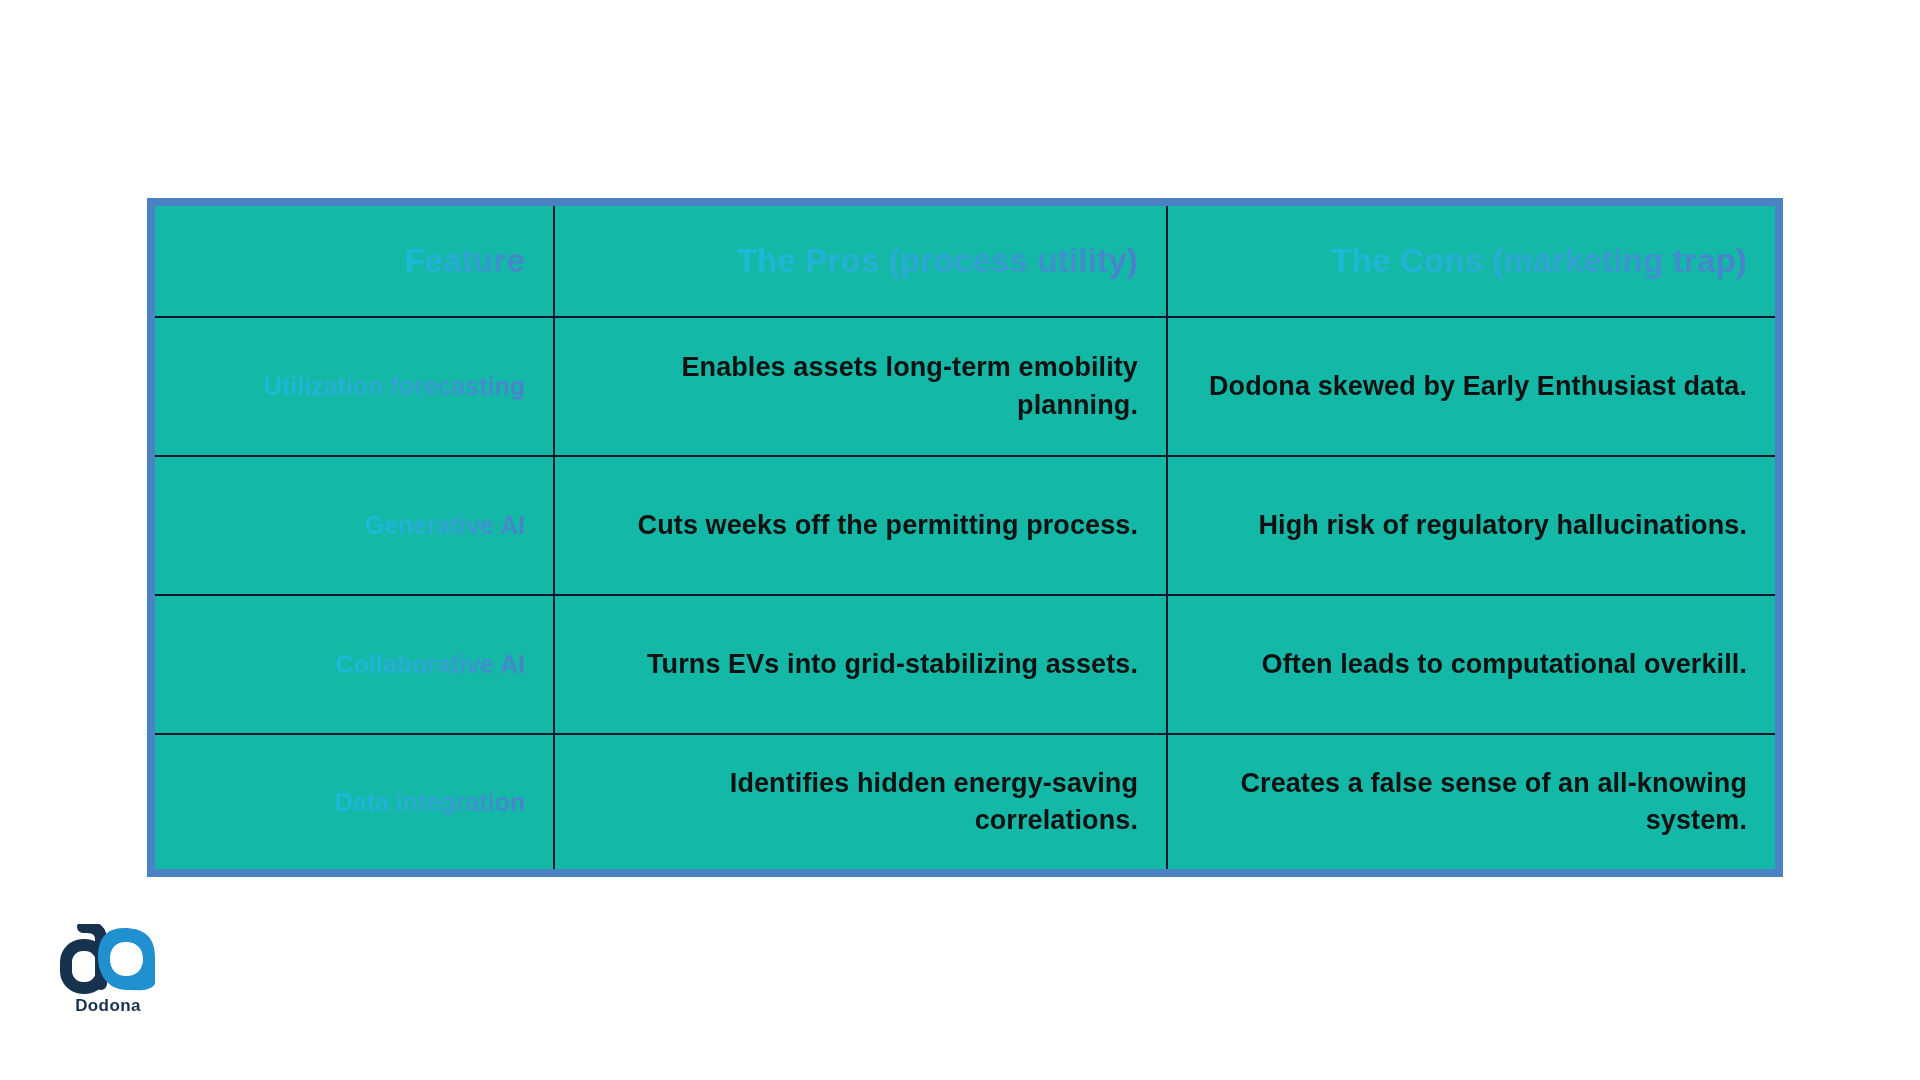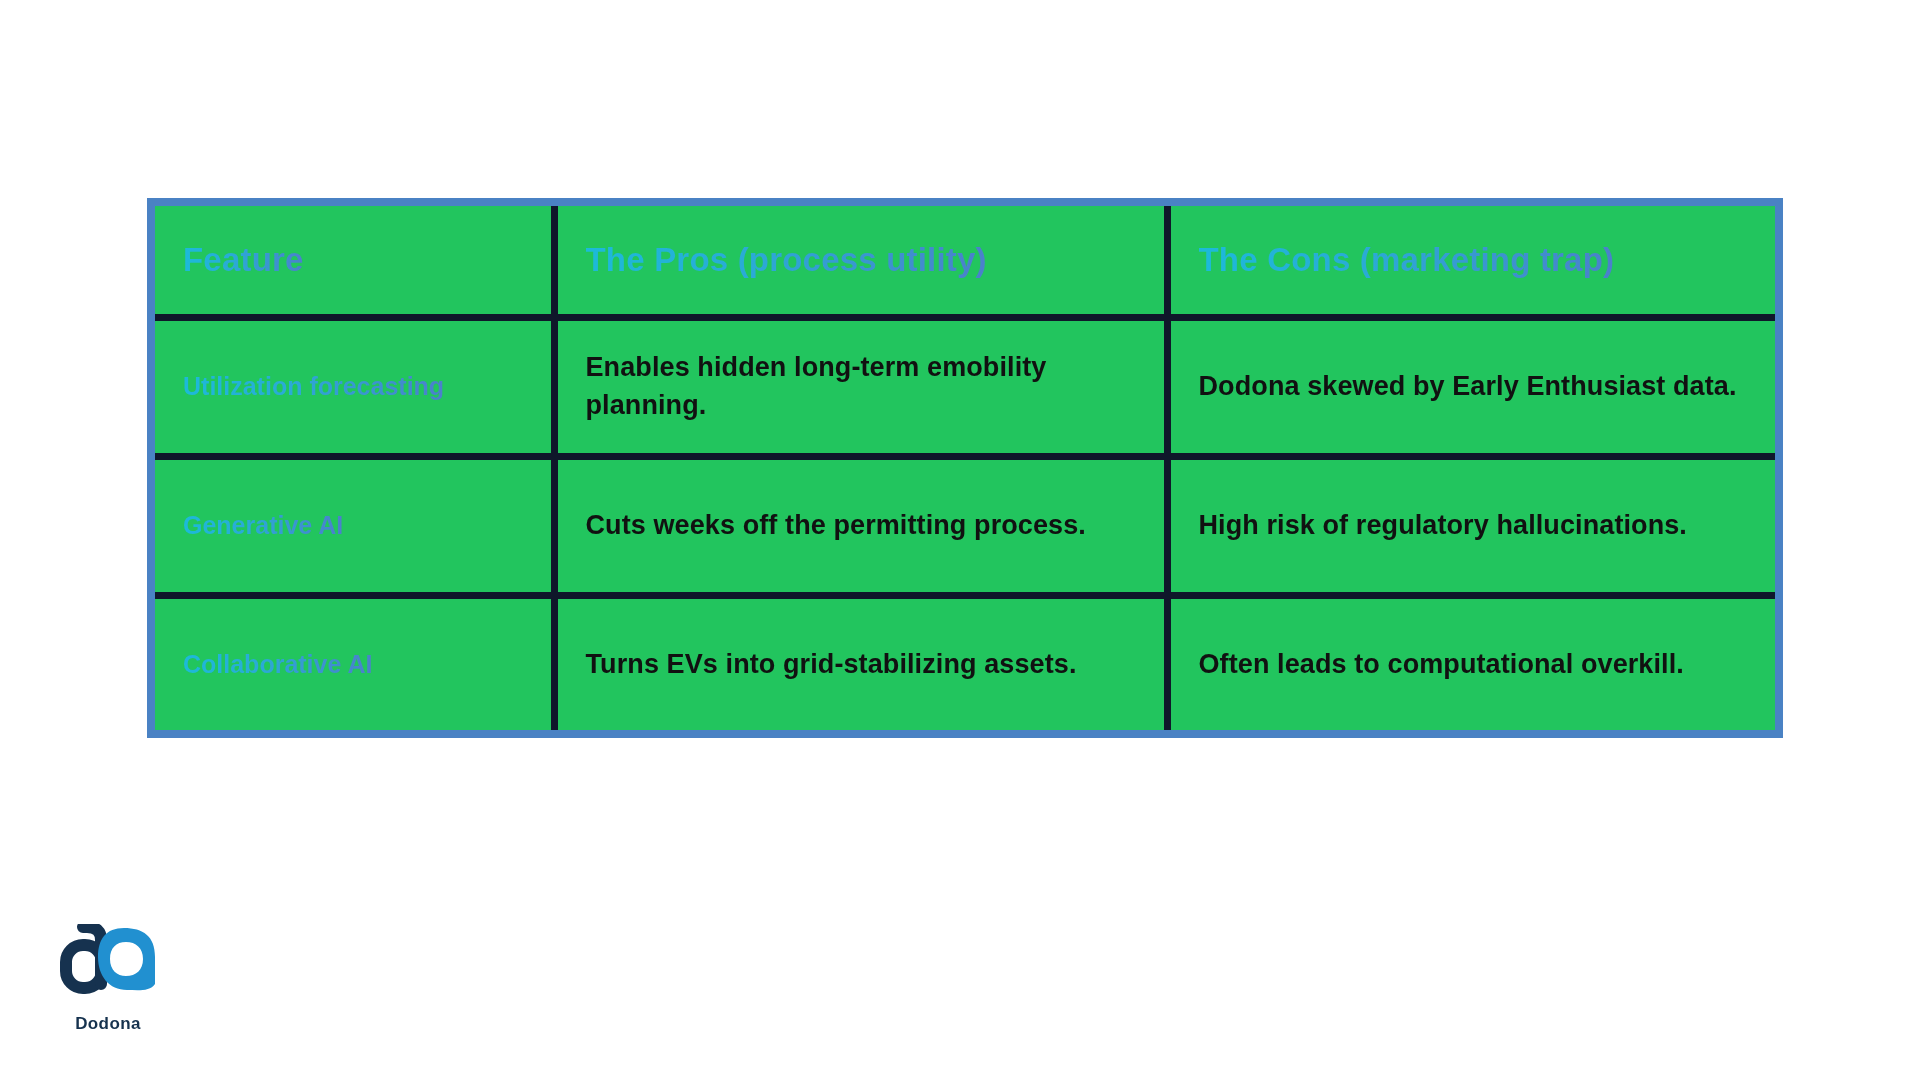--- a/index.html
+++ b/index.html
@@ -28,23 +28,23 @@
     width: 1628px;
     border: 8px solid #4a82c4;
     background: #ffffff;
   }
   table.compare col.c-feature { width: 403px; }
   table.compare col.c-pros    { width: 613px; }
   table.compare col.c-cons    { width: 612px; }
 
   table.compare th,
   table.compare td {
-    border: 7px solid #0f172a;
-    background: #22c55e;
-    text-align: left;
+    border: 2px solid #0f172a;
+    background: #14b8a6;
+    text-align: right;
     vertical-align: middle;
     padding: 0 28px;
   }
   table.compare thead tr { height: 115px; }
   table.compare tbody tr { height: 139px; }
 
   .grad-text {
     font-weight: bold;
     white-space: nowrap;
     color: #2f9ed2; 
@@ -68,21 +68,21 @@
   .logo-block {
     position: absolute;
     left: 58px;
     top: 924px;
     width: 100px;
     text-align: center;
   }
   .logo-mark { display: block; margin: 0 auto; }
   .logo-text {
     display: block;
-    margin-top: 19px;
+    margin-top: 1px;
     font-size: 17px;
     font-weight: bold;
     color: #16324e;
     letter-spacing: 0.4px;
   }
 </style>
 </head>
 <body>
 
 <div class="slide">
@@ -105,36 +105,43 @@
           <th>
             <span class="grad-text">The Cons (marketing trap)</span>
           </th>
         </tr>
       </thead>
       <tbody>
         <tr>
           <td class="feature-cell">
             <span class="grad-text">Utilization forecasting</span>
           </td>
-          <td class="body-cell">Enables hidden long-term emobility planning.</td>
+          <td class="body-cell">Enables assets long-term emobility planning.</td>
           <td class="body-cell">Dodona skewed by Early Enthusiast data.</td>
         </tr>
         <tr>
           <td class="feature-cell">
             <span class="grad-text">Generative AI</span>
           </td>
           <td class="body-cell">Cuts weeks off the permitting process.</td>
           <td class="body-cell">High risk of regulatory hallucinations.</td>
         </tr>
         <tr>
           <td class="feature-cell">
             <span class="grad-text">Collaborative AI</span>
           </td>
           <td class="body-cell">Turns EVs into grid-stabilizing assets.</td>
           <td class="body-cell">Often leads to computational overkill.</td>
+        </tr>
+        <tr>
+          <td class="feature-cell">
+            <span class="grad-text">Data integration</span>
+          </td>
+          <td class="body-cell">Identifies hidden energy-saving correlations.</td>
+          <td class="body-cell">Creates a false sense of an all-knowing system.</td>
         </tr>
       </tbody>
     </table>
   </div>
 
   <div class="logo-block">
     <svg class="logo-mark" width="96" height="71" viewBox="0 0 96 71" xmlns="http://www.w3.org/2000/svg">
 
       <rect x="6" y="21" width="36" height="43" rx="17" ry="17" fill="none" stroke="#16324f" stroke-width="12"></rect>
       <path d="M 41 60 L 41 16 Q 41 3 27 3 L 23 3" fill="none" stroke="#16324f" stroke-width="12" stroke-linecap="round"></path>

